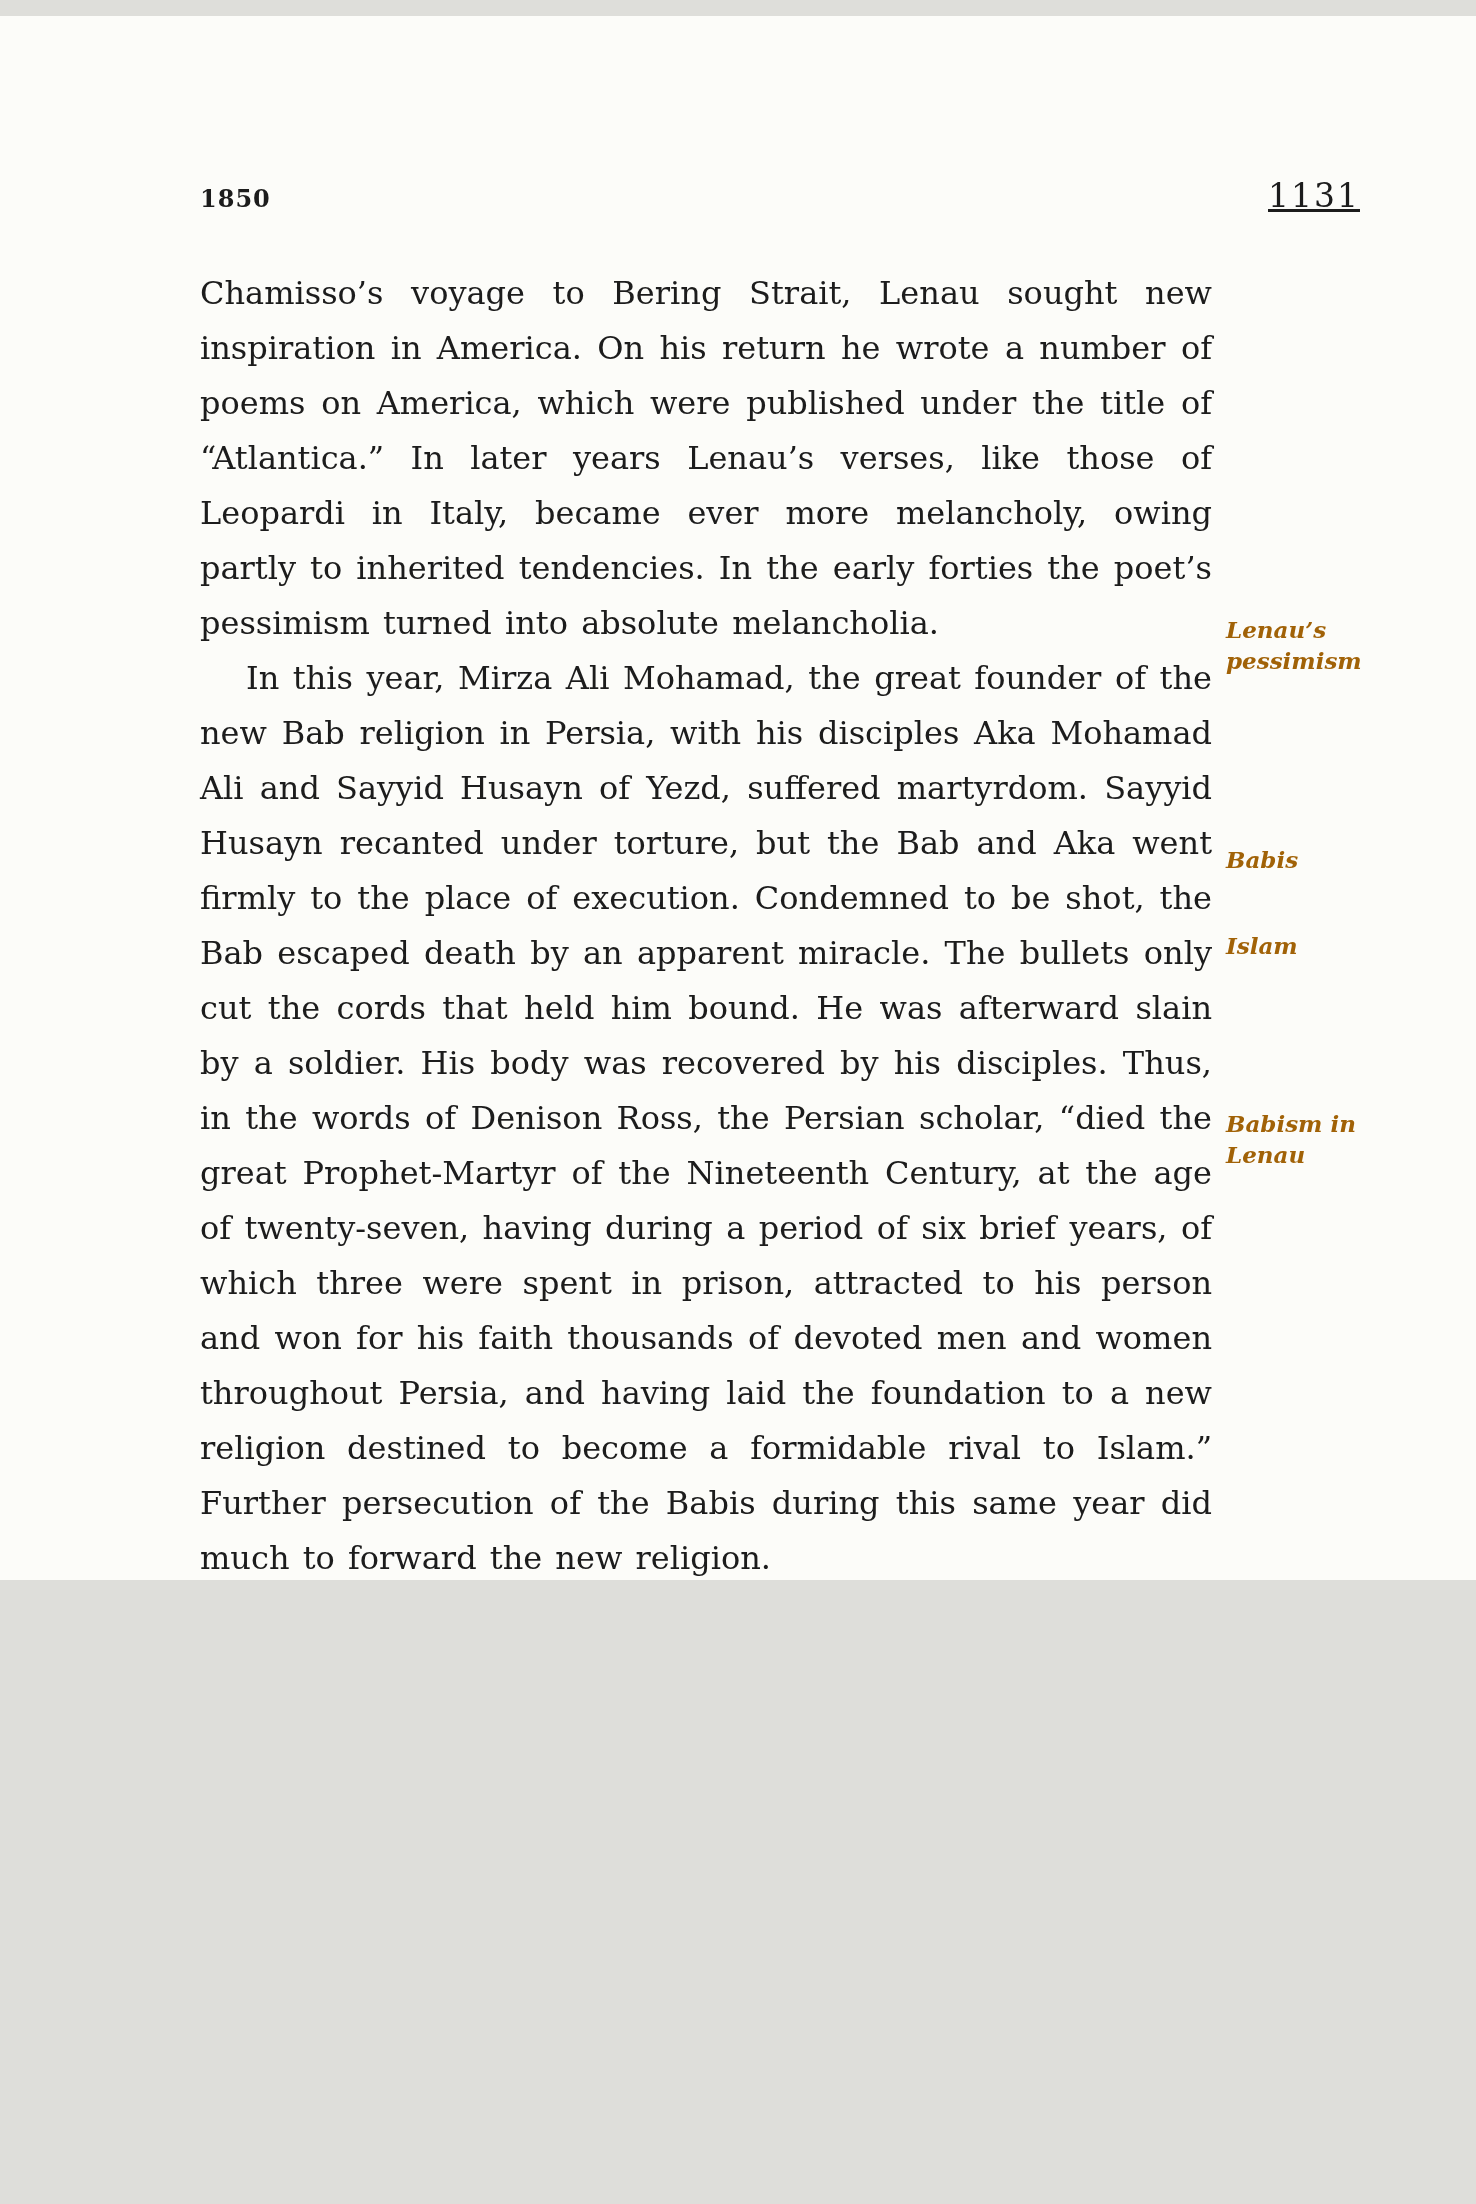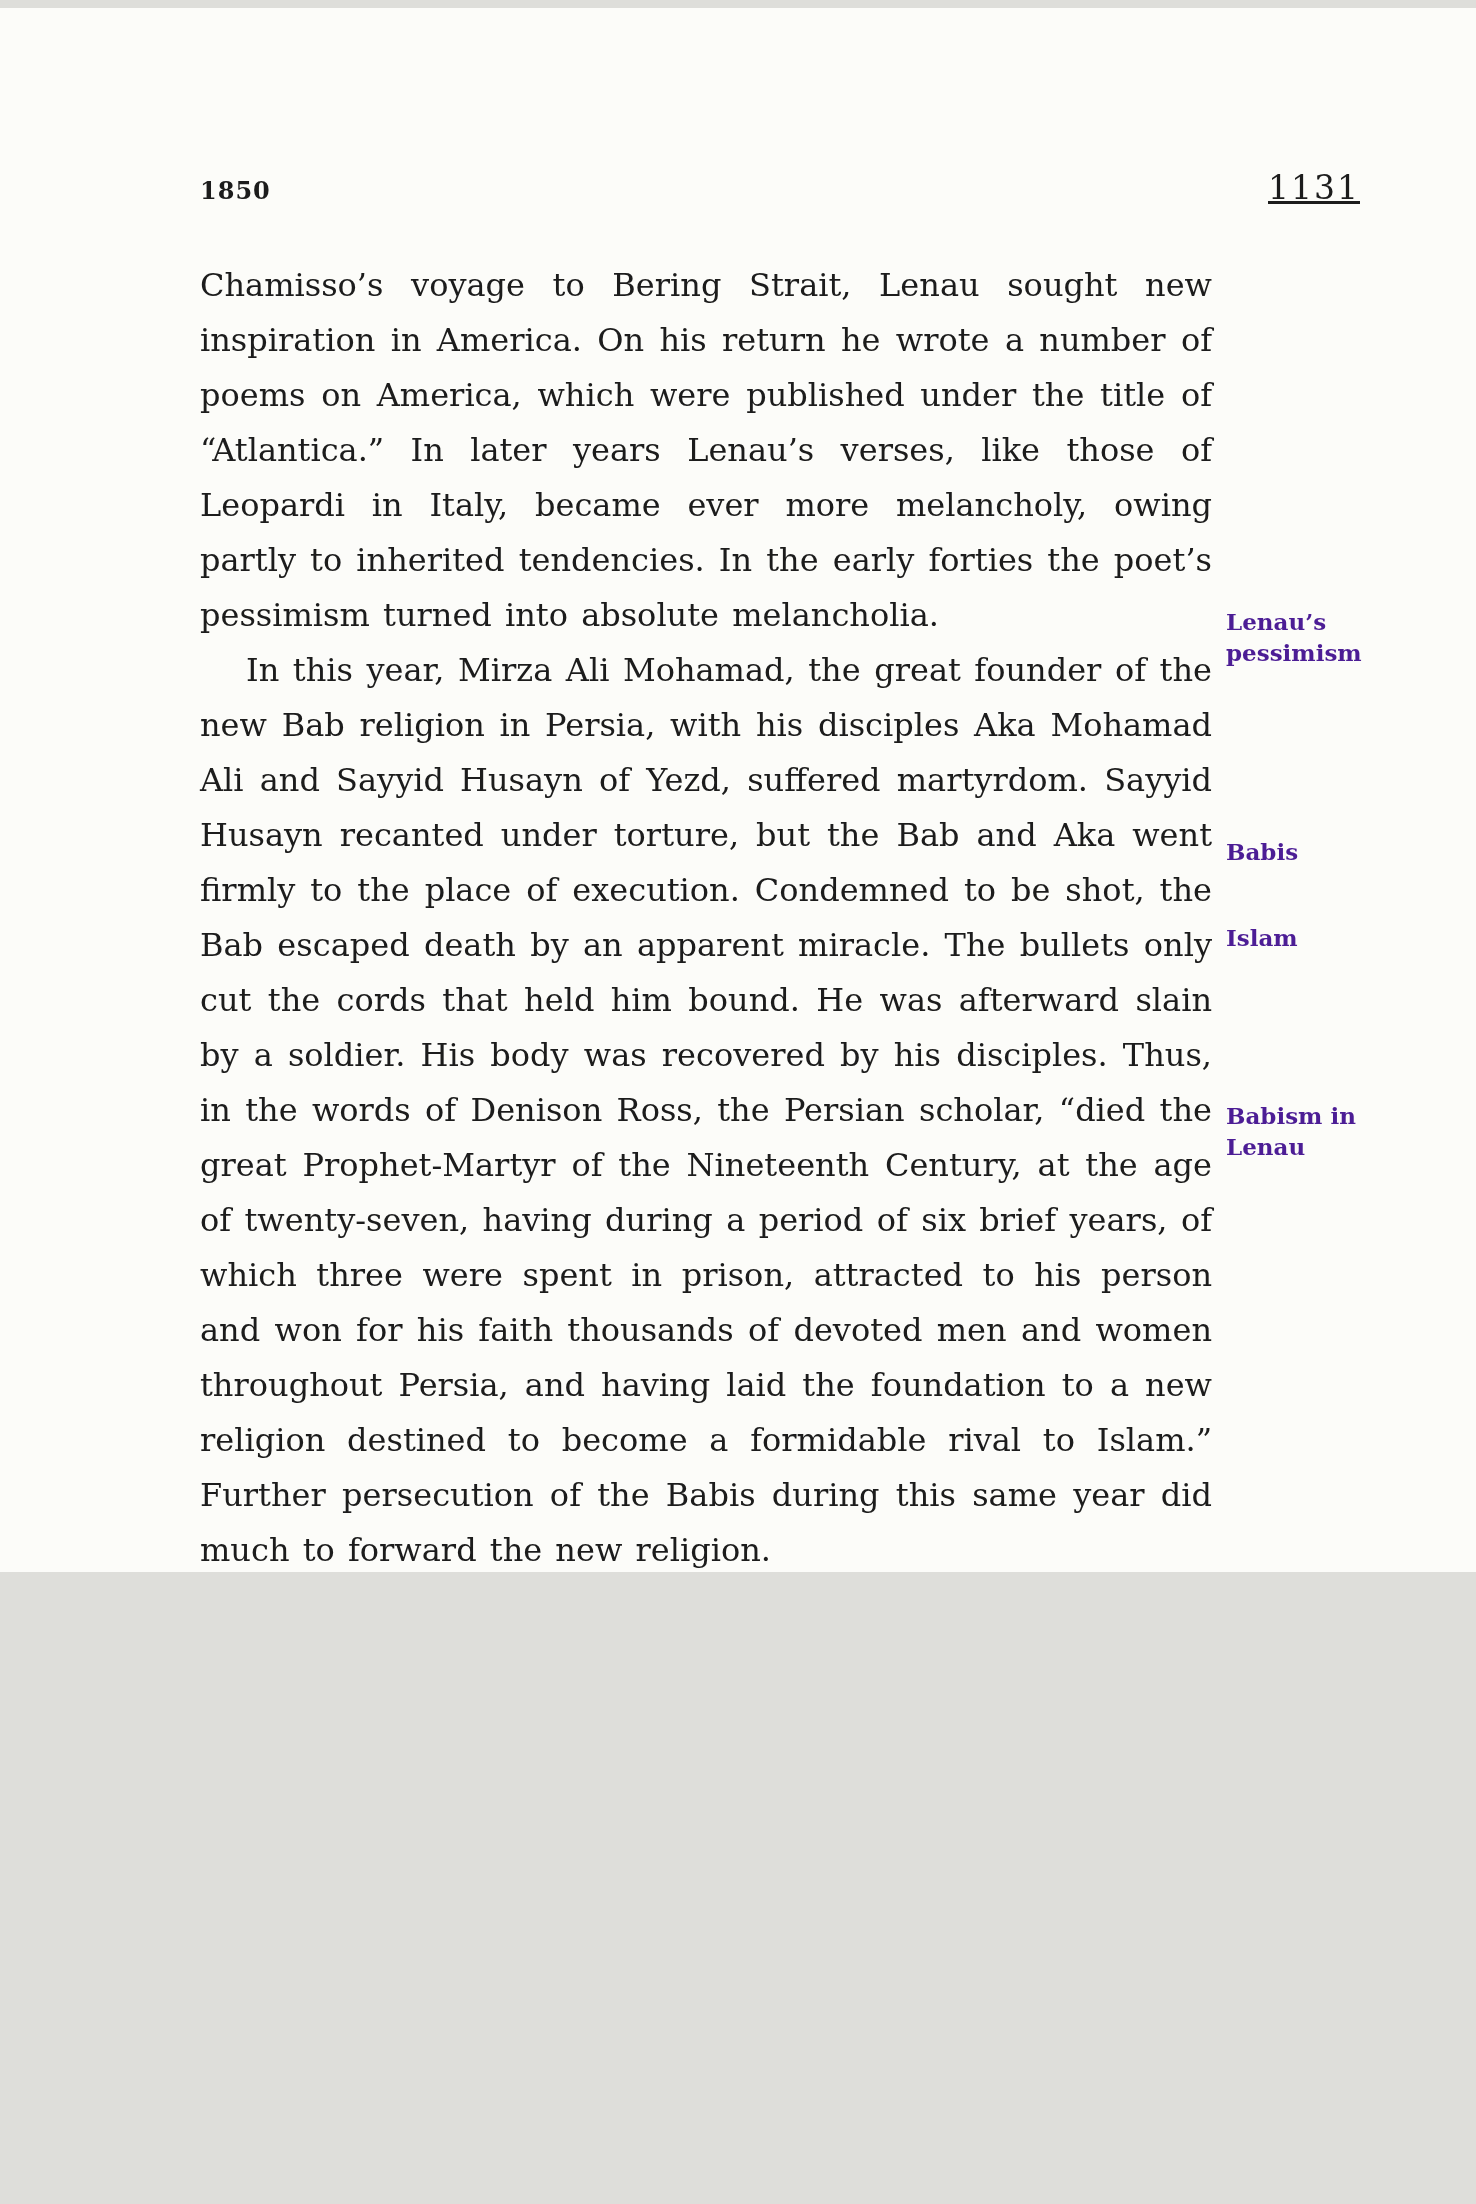--- a/index.html
+++ b/index.html
@@ -6,21 +6,21 @@
     margin: 0;
     padding: 0;
   }
   body {
     background: #dededa;
   }
   .page {
     position: relative;
     width: 1476px;
     height: 1564px;
-    margin: 8px auto;
+    margin: 16px auto;
     background: #fcfcf9;
     font-family: "DejaVu Serif", "Liberation Serif", serif;
     color: #1c1c1c;
     overflow: hidden;
   }
   
   .header {
     position: absolute;
     top: 160px;
     left: 200px;
@@ -65,22 +65,23 @@
     text-indent: 46px;
   }
   
   .note {
     position: absolute;
     left: 1226px;
     width: 152px;
     font-size: 23px;
     line-height: 31px;
     font-weight: bold;
-    color: #4c1d95;
+    color: #a16207;
     text-align: left;
+    font-style: italic;
   }
 </style>
 </head>
 <body>
 
 <div class="page">
 
   <div class="header">
     <span class="header-year">1850</span>
     <span class="header-page">1131</span>

